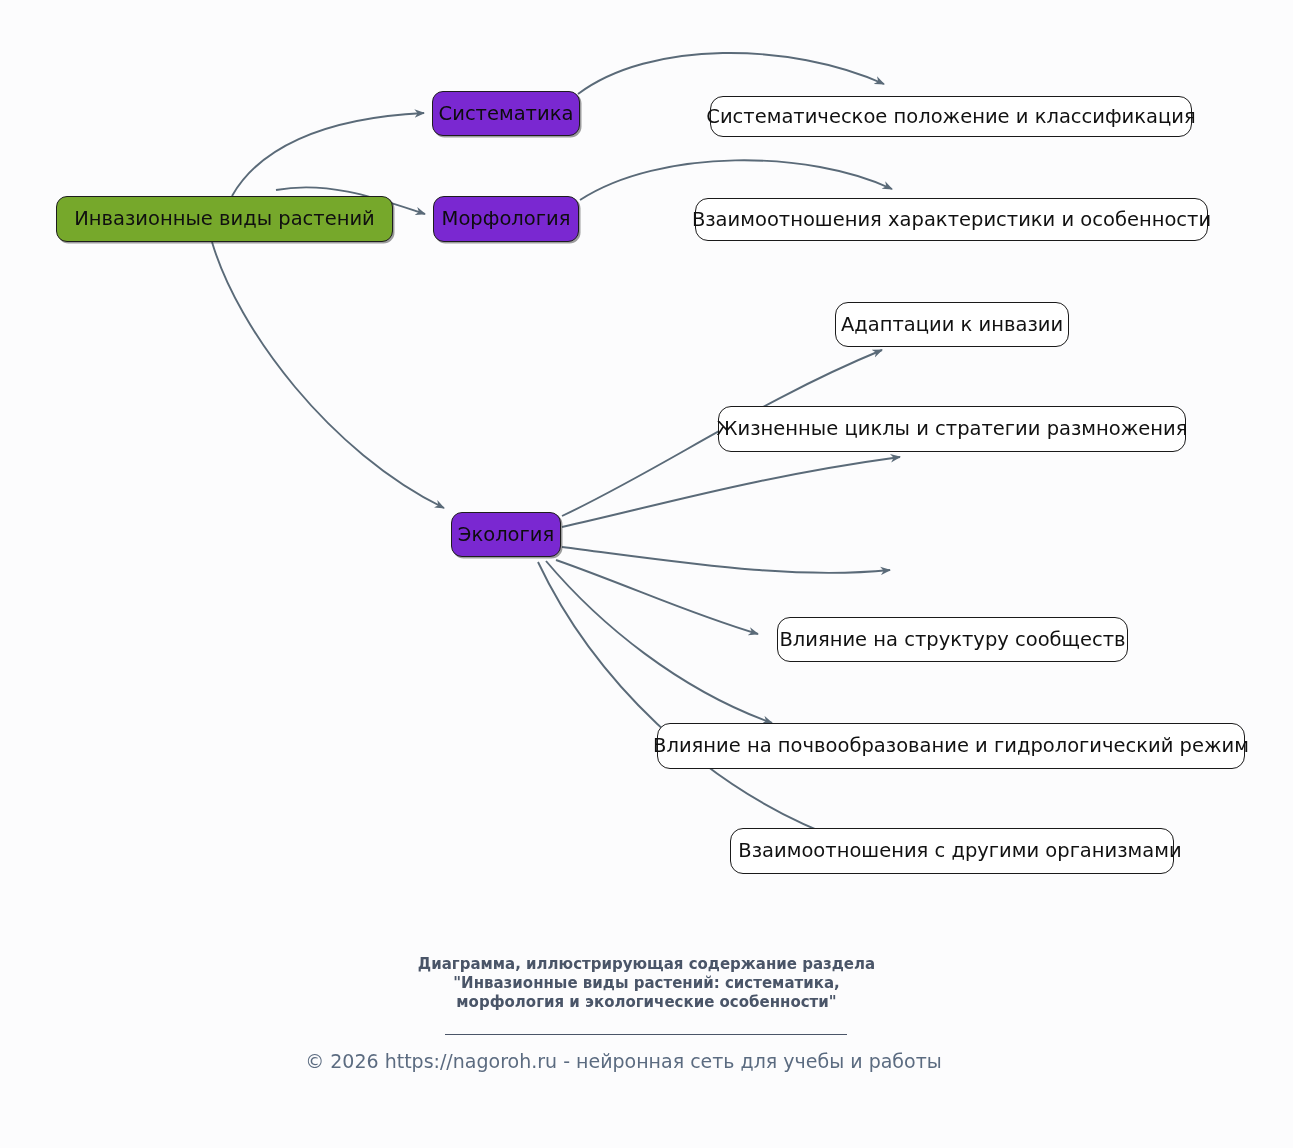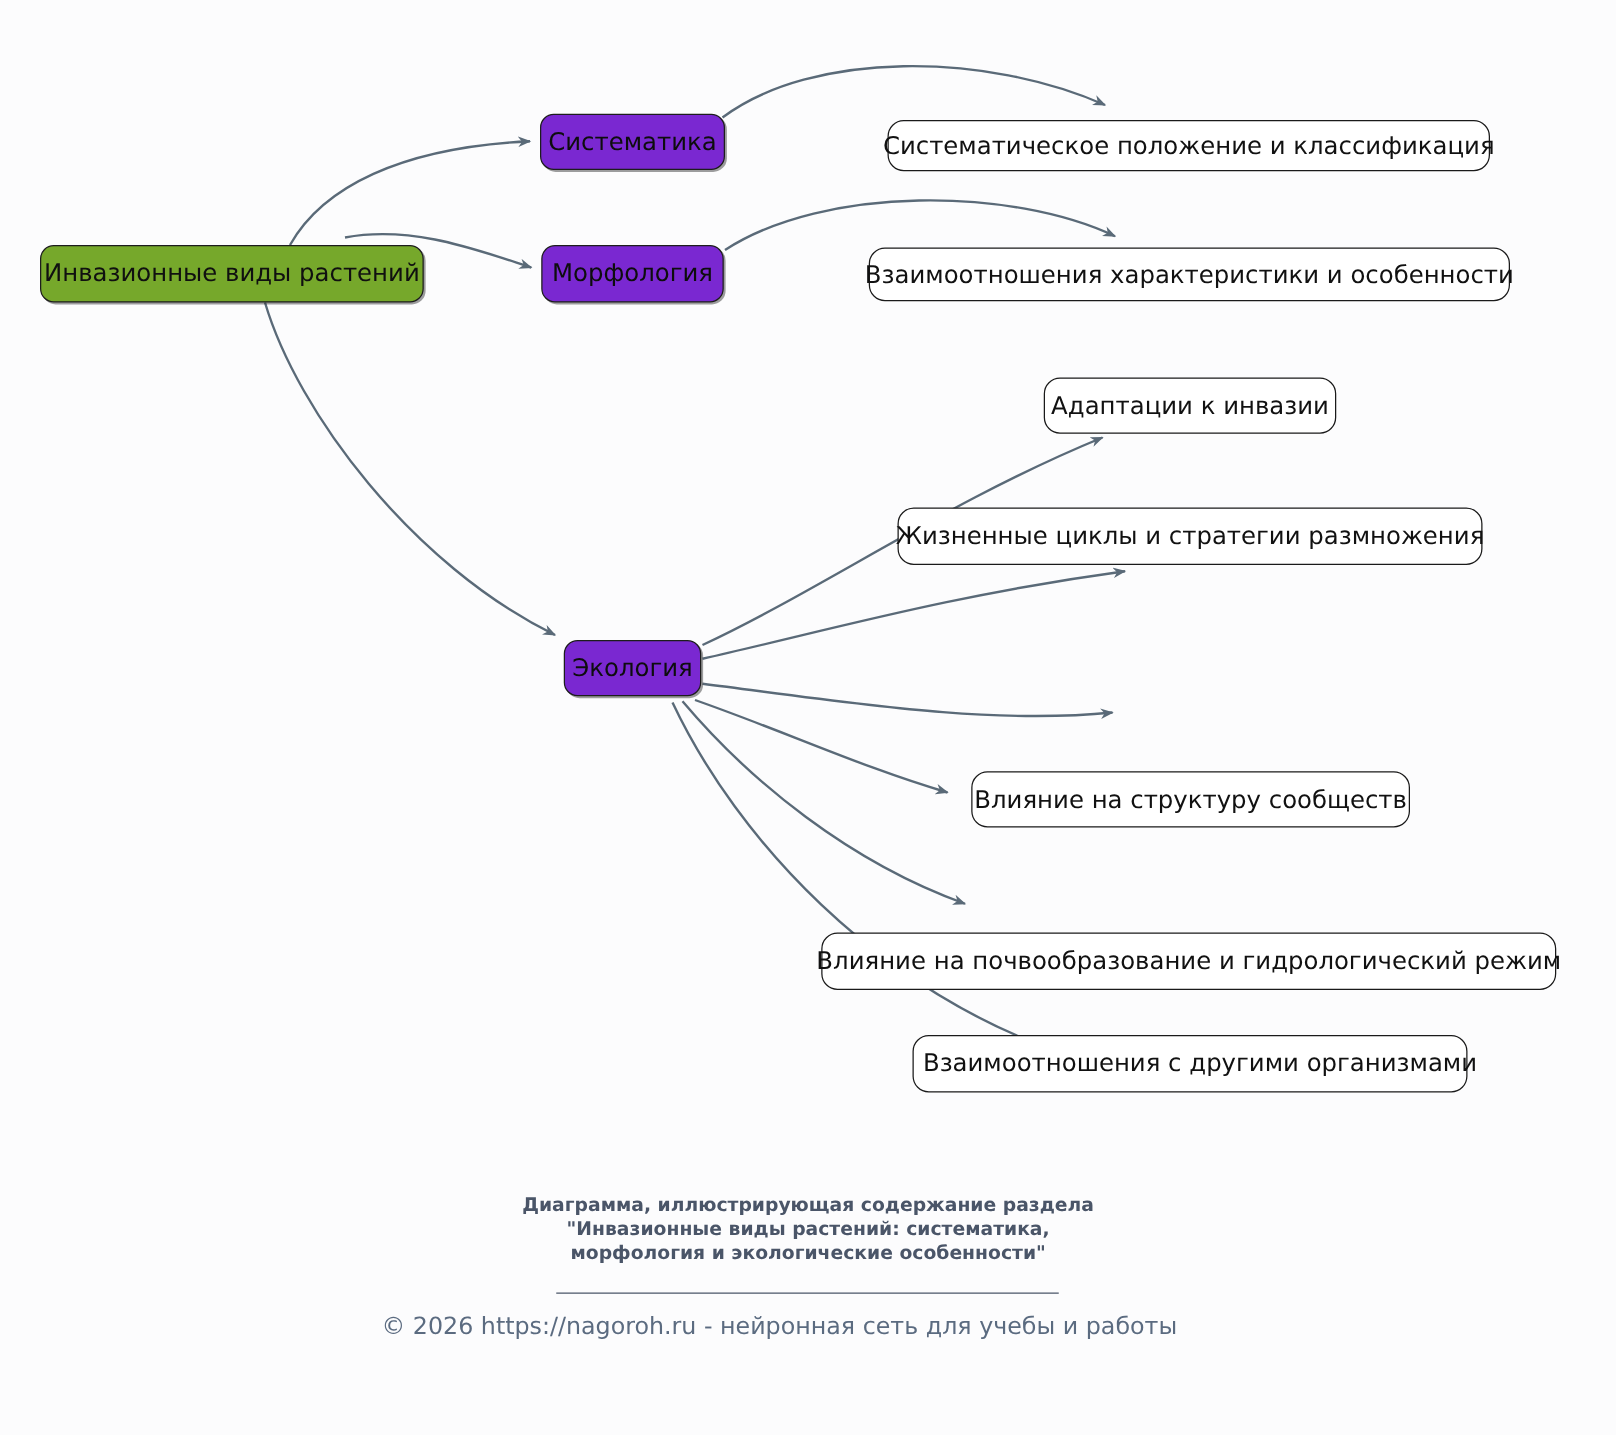--- a/index.html
+++ b/index.html
@@ -116,21 +116,21 @@
 
       <path d="M 562,516 C 660,470 760,400 882,350"></path>
       <path d="M 562,527 C 660,505 760,476 900,457"></path>
       <path d="M 562,547 C 680,562 790,580 890,570"></path>
       <path d="M 556,560 C 630,586 690,614 758,634"></path>
       <path d="M 546,561 C 600,625 680,690 772,723"></path>
       <path d="M 538,562 C 590,672 700,790 848,842"></path>
     </g>
   </svg>
 
-  <div class="node node-root" style="left:32px; top:196px; width:307px; height:46px;">
+  <div class="node node-root" style="left:56px; top:196px; width:337px; height:46px;">
     <span class="node-label">Инвазионные виды растений</span>
   </div>
 
   <div class="node node-branch" style="left:432px; top:91px; width:148px; height:45px;">
     <span class="node-label">Систематика</span>
   </div>
 
   <div class="node node-branch" style="left:433px; top:196px; width:146px; height:46px;">
     <span class="node-label">Морфология</span>
   </div>
@@ -153,21 +153,21 @@
 
   <div class="node node-leaf" style="left:835px; top:302px; width:234px; height:45px;">
     <span class="node-label">Адаптации к инвазии</span>
   </div>
 
 
   <div class="node node-leaf" style="left:777px; top:617px; width:351px; height:45px;">
     <span class="node-label">Влияние на структуру сообществ</span>
   </div>
 
-  <div class="node node-leaf" style="left:657px; top:723px; width:588px; height:46px;margin-top:23px;">
+  <div class="node node-leaf" style="left:657px; top:723px; width:588px; height:46px;">
     <span class="node-label">Влияние на почвообразование и гидрологический режим</span>
   </div>
 
   <div class="node node-leaf" style="left:730px; top:828px; width:444px; height:46px;padding-left:16px;">
     <span class="node-label">Взаимоотношения с другими организмами</span>
   </div>
 
   <div id="caption">
     <span class="cap-line">Диаграмма, иллюстрирующая содержание раздела</span>
     <span class="cap-line">"Инвазионные виды растений: систематика,</span>

